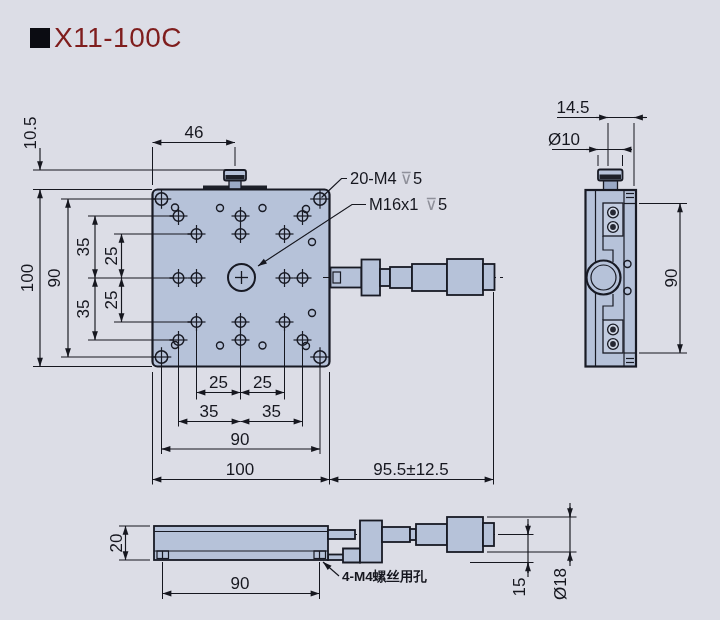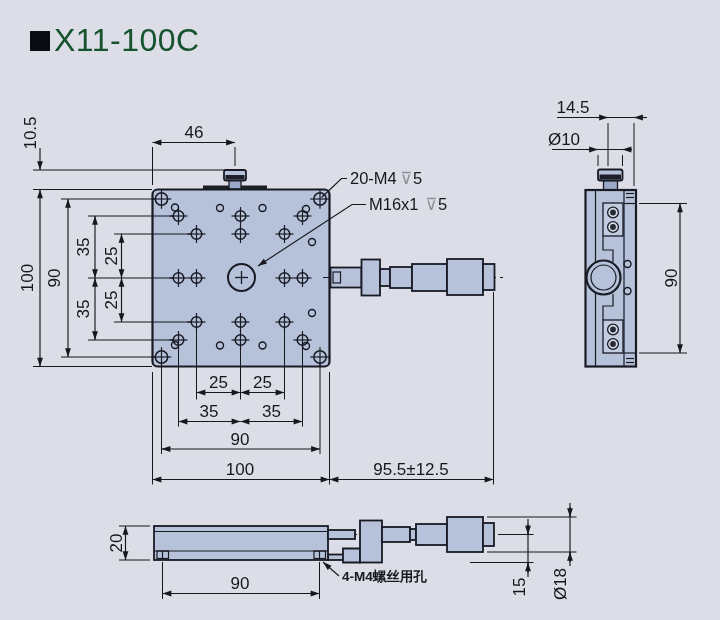--- a/index.html
+++ b/index.html
@@ -8,21 +8,21 @@
     background:#dcdde6;
     font-family:"Liberation Sans","DejaVu Sans",sans-serif;
     position:relative;overflow:hidden;
   }
   .title{
     position:absolute;left:30px;top:22px;
     display:flex;align-items:center;gap:4px;
     color:#16171f;
   }
   .title .sq{width:20px;height:20px;background:#0b0c12;display:inline-block;}
-  .title .txt{font-size:32px;font-weight:500;letter-spacing:.5px;color:#14532d;}
+  .title .txt{font-size:28px;font-weight:500;letter-spacing:.5px;color:#7f1d1d;}
   svg{position:absolute;left:0;top:0;}
   .part{fill:#b6c2d9;stroke:#181a24;stroke-width:1.8;}
   .part2{fill:#b6c2d9;stroke:#181a24;stroke-width:2.2;}
   .thin{fill:none;stroke:#181a24;stroke-width:1.2;}
   .dim{fill:none;stroke:#16171f;stroke-width:1.15;}
   .wit{fill:none;stroke:#16171f;stroke-width:1;}
   .cl{fill:none;stroke:#16171f;stroke-width:1;stroke-dasharray:12 4 3 4;}
   .dark{fill:#1d2029;stroke:none;}
   .stem{fill:#9aa9c6;stroke:#181a24;stroke-width:1.3;}
   .boss{fill:#c2cce0;stroke:#181a24;stroke-width:1.3;}

